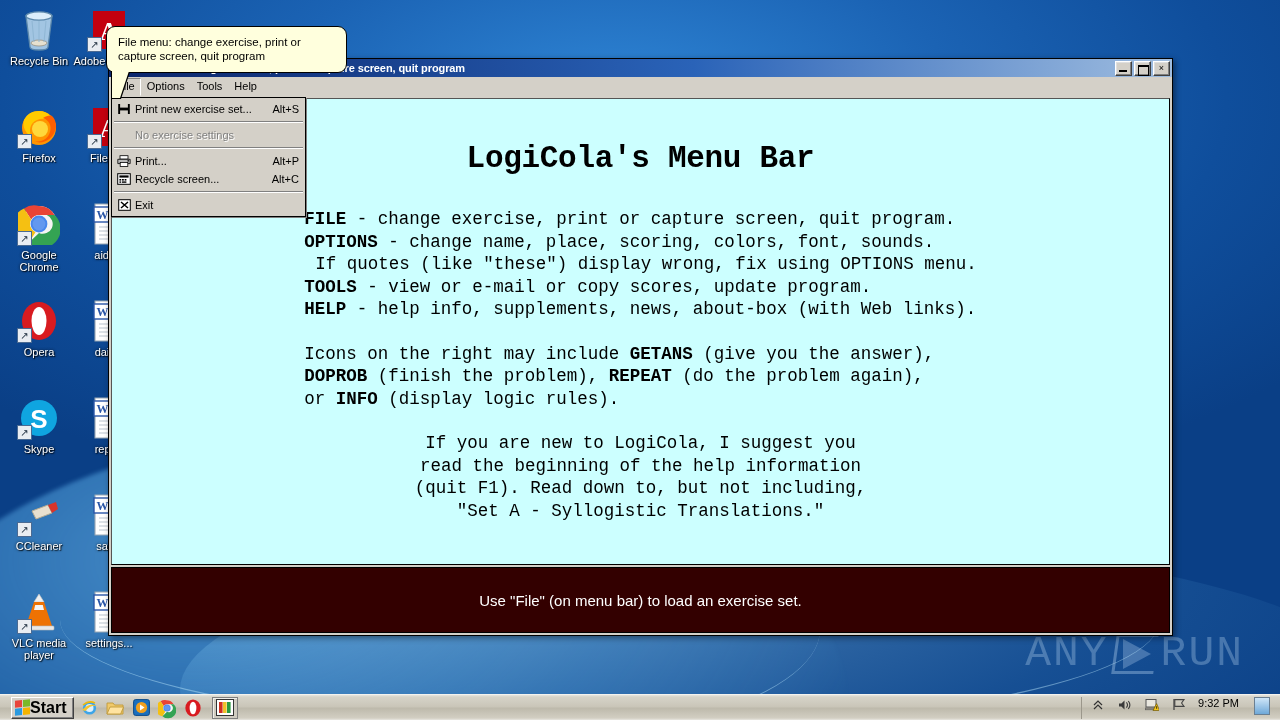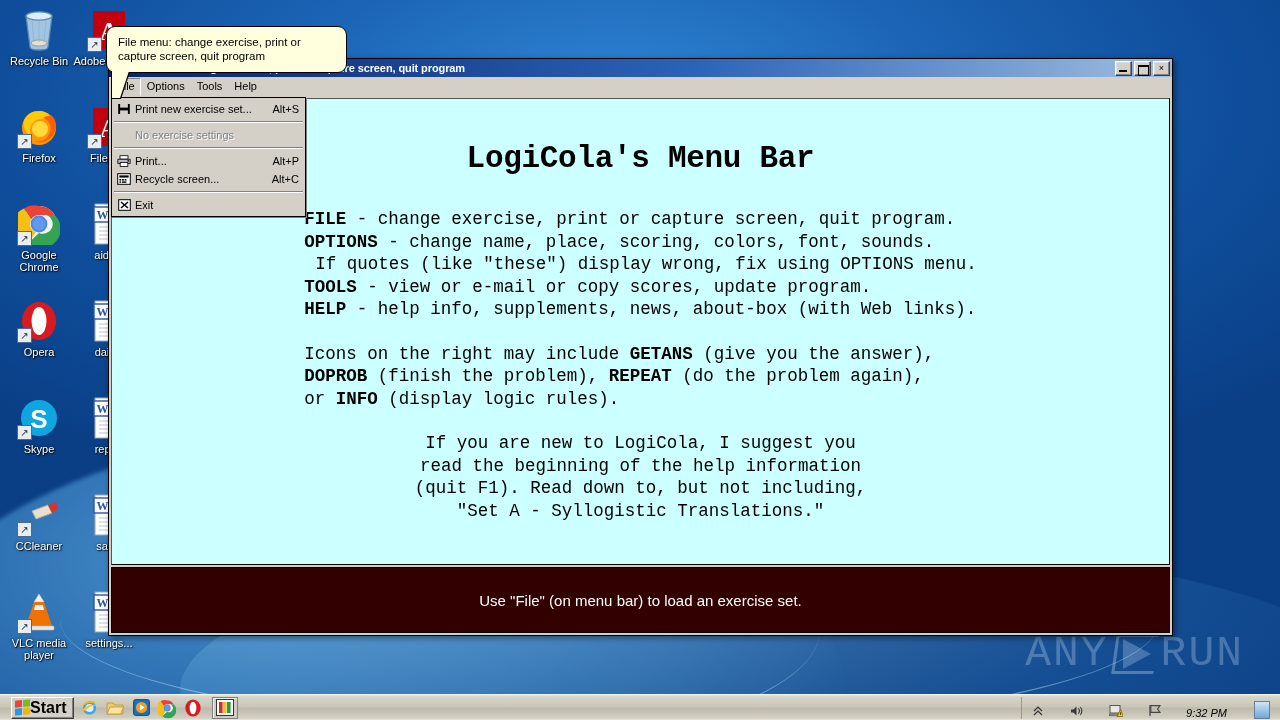--- a/index.html
+++ b/index.html
@@ -319,24 +319,24 @@
     height: 22px; min-width: 26px;
     border: 1px solid #808080;
     background: #cfcbc0;
     box-shadow: inset 1px 1px 0 #f0eee8;
     display: flex; align-items: center; justify-content: center;
     padding: 0 3px;
   }
   #tray {
     margin-left: auto; margin-right: 4px;
     height: 22px;
-    display: flex; align-items: flex-end; gap: 23px;
+    display: flex; align-items: flex-start; gap: 11px;
     padding: 0 6px 0 8px;
     border-left: 1px solid #9b978b;
-    font-size: 11px; color: #000; font-style: italic;
+    font-size: 11px; color: #000;
   }
   .trayicon { width: 16px; height: 16px; display: flex; align-items: center; justify-content: center; }
   #show-desktop {
     width: 16px; height: 18px; margin-left: 4px;
     background: linear-gradient(to bottom, #cfe6f8, #6ea8d8);
     border: 1px solid #6a7f92;
   }
 </style>
 </head>
 <body>

